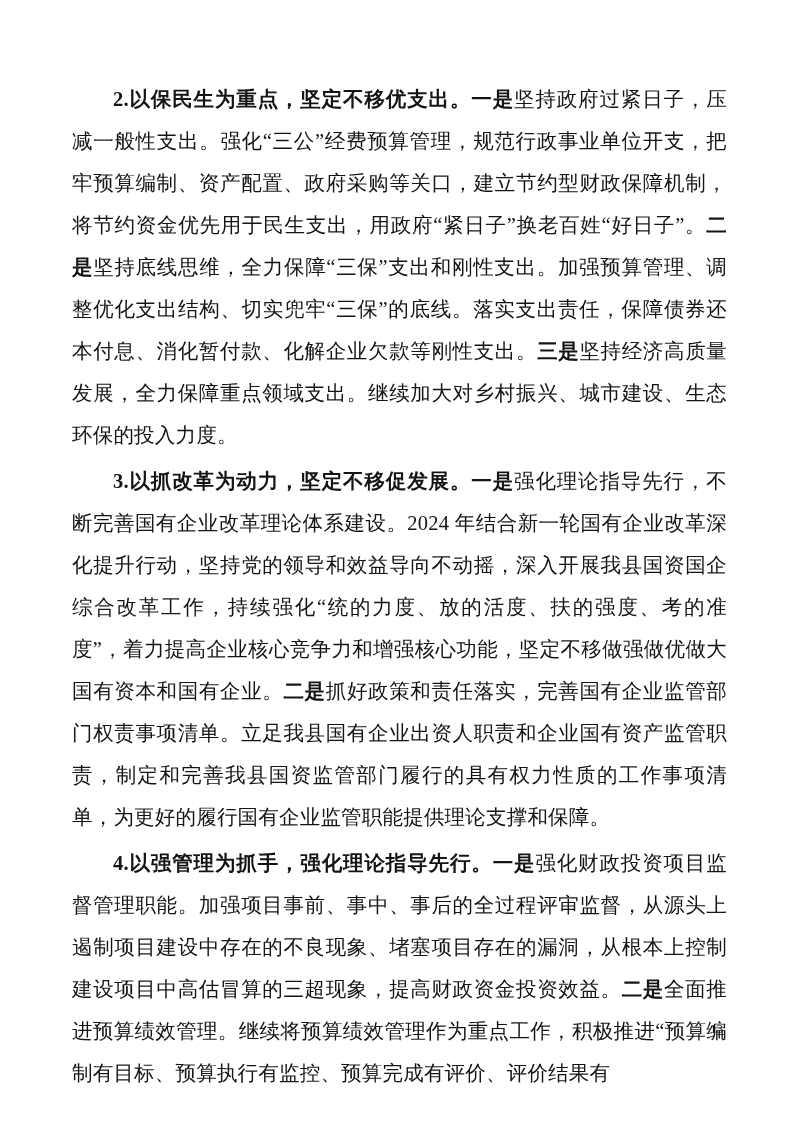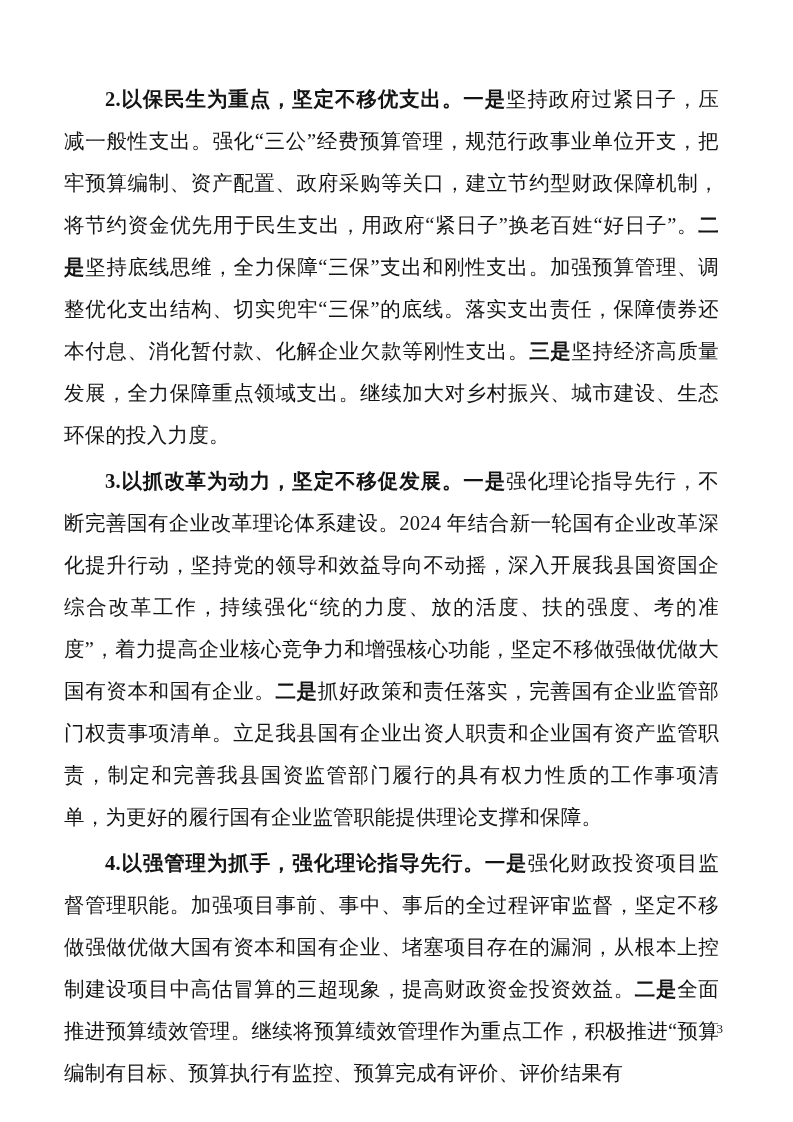--- a/index.html
+++ b/index.html
@@ -13,21 +13,21 @@
   .page {
     position: relative;
     width: 793px;
     height: 1122px;
     background: #ffffff;
     box-sizing: border-box;
     overflow: hidden;
   }
   .content {
     position: absolute;
-    left: 64px;
+    left: 72px;
     top: 78px;
     width: 655px;
   }
   .para {
     margin: 0 0 4px 0;
     font-size: 20.5px;
     line-height: 42px;
     color: #141414;
     text-align: justify;
     text-justify: inter-ideograph;
@@ -60,19 +60,19 @@
 
     <p class="para">
       <span class="lead">2.</span><span class="lead">以保民生为重点，坚定不移优支出。</span><span class="b">一是</span><span>坚持政府过紧日子，压减一般性支出。强化“三公”经费预算管理，规范行政事业单位开支，把牢预算编制、资产配置、政府采购等关口，建立节约型财政保障机制，将节约资金优先用于民生支出，用政府“紧日子”换老百姓“好日子”。</span><span class="b">二是</span><span>坚持底线思维，全力保障“三保”支出和刚性支出。加强预算管理、调整优化支出结构、切实兜牢“三保”的底线。落实支出责任，保障债券还本付息、消化暂付款、化解企业欠款等刚性支出。</span><span class="b">三是</span><span>坚持经济高质量发展，全力保障重点领域支出。继续加大对乡村振兴、城市建设、生态环保的投入力度。</span>
     </p>
 
     <p class="para">
       <span class="lead">3.</span><span class="lead">以抓改革为动力，坚定不移促发展。</span><span class="b">一是</span><span>强化理论指导先行，不断完善国有企业改革理论体系建设。2024 年结合新一轮国有企业改革深化提升行动，坚持党的领导和效益导向不动摇，深入开展我县国资国企综合改革工作，持续强化“统的力度、放的活度、扶的强度、考的准度”，着力提高企业核心竞争力和增强核心功能，坚定不移做强做优做大国有资本和国有企业。</span><span class="b">二是</span><span>抓好政策和责任落实，完善国有企业监管部门权责事项清单。立足我县国有企业出资人职责和企业国有资产监管职责，制定和完善我县国资监管部门履行的具有权力性质的工作事项清单，为更好的履行国有企业监管职能提供理论支撑和保障。</span>
     </p>
 
     <p class="para tight">
-      <span class="lead">4.</span><span class="lead">以强管理为抓手，强化理论指导先行。</span><span class="b">一是</span><span>强化财政投资项目监督管理职能。加强项目事前、事中、事后的全过程评审监督，坚定不移做强做优做大国有资本和国有企业、堵塞项目存在的漏洞，从根本上控制建设项目中高估冒算的三超现象，提高财政资金投资效益。</span><span class="b">二是</span><span>全面推进预算绩效管理。继续将预算绩效管理作为重点工作，积极推进“预算编制有目标、预算执行有监控、预算完成有评价、评价结果有</span>
+      <span class="lead">4.</span><span class="lead">以强管理为抓手，强化理论指导先行。</span><span class="b">一是</span><span>强化财政投资项目监督管理职能。加强项目事前、事中、事后的全过程评审监督，从源头上遏制项目建设中存在的不良现象、堵塞项目存在的漏洞，从根本上控制建设项目中高估冒算的三超现象，提高财政资金投资效益。</span><span class="b">二是</span><span>全面推进预算绩效管理。继续将预算绩效管理作为重点工作，积极推进“预算编制有目标、预算执行有监控、预算完成有评价、评价结果有</span>
     </p>
 
   </div>
 
   <div class="page-number">13</div>
 </div>
 
 </body></html>

